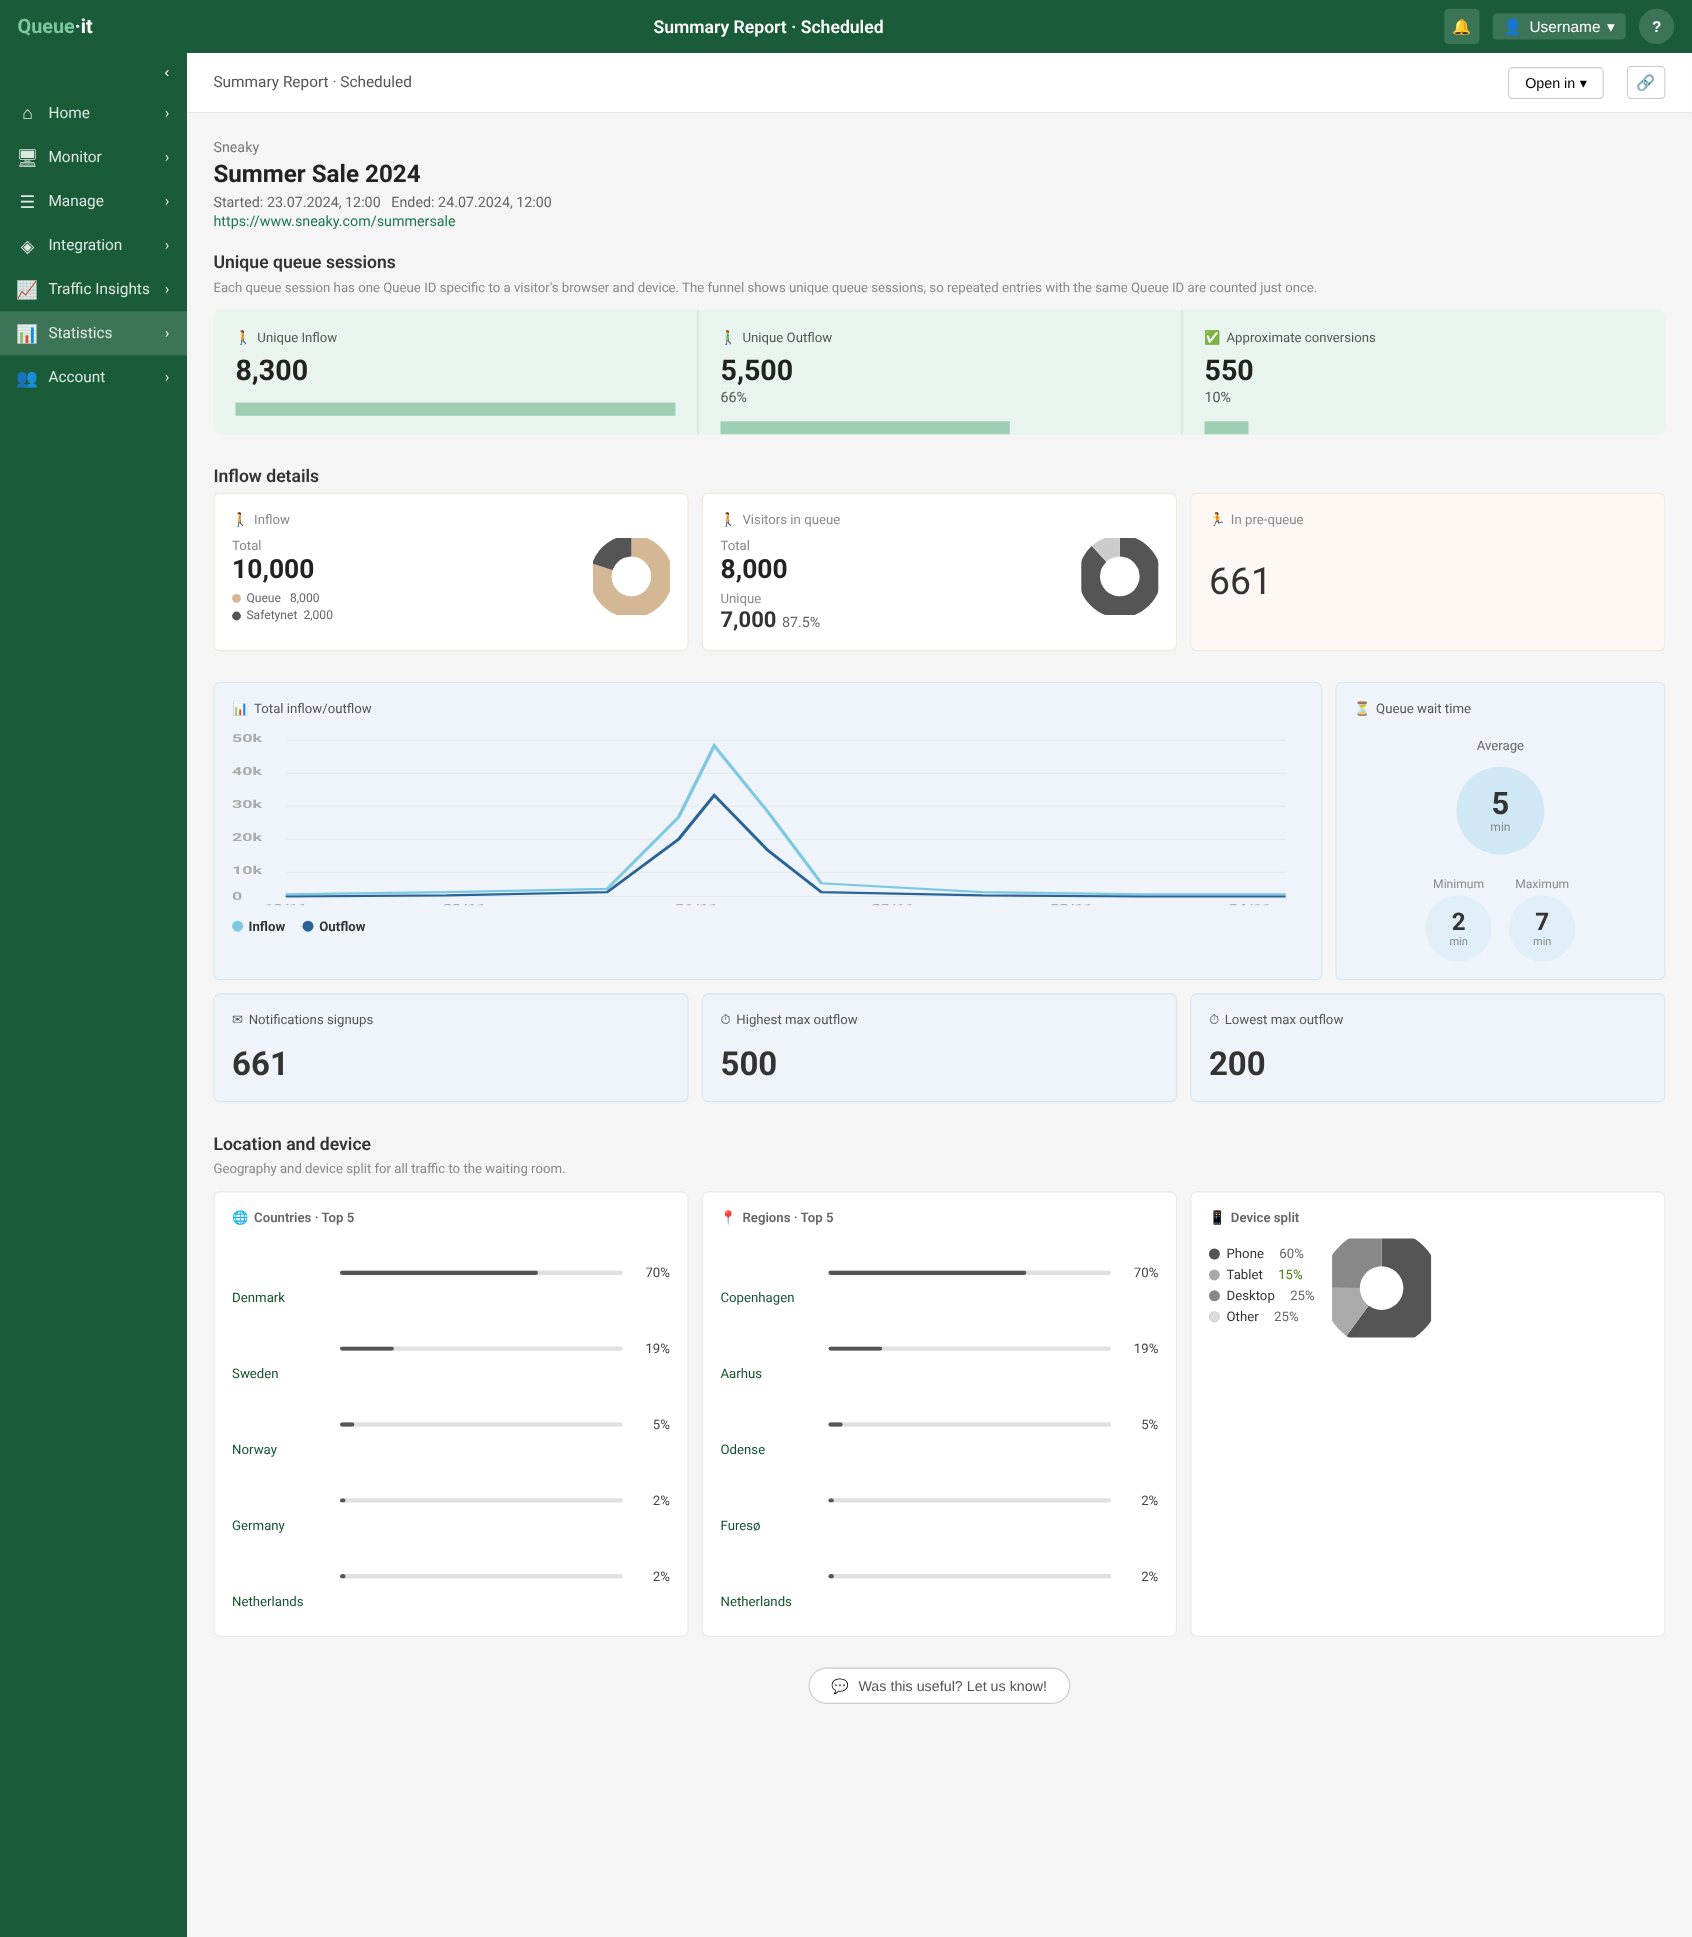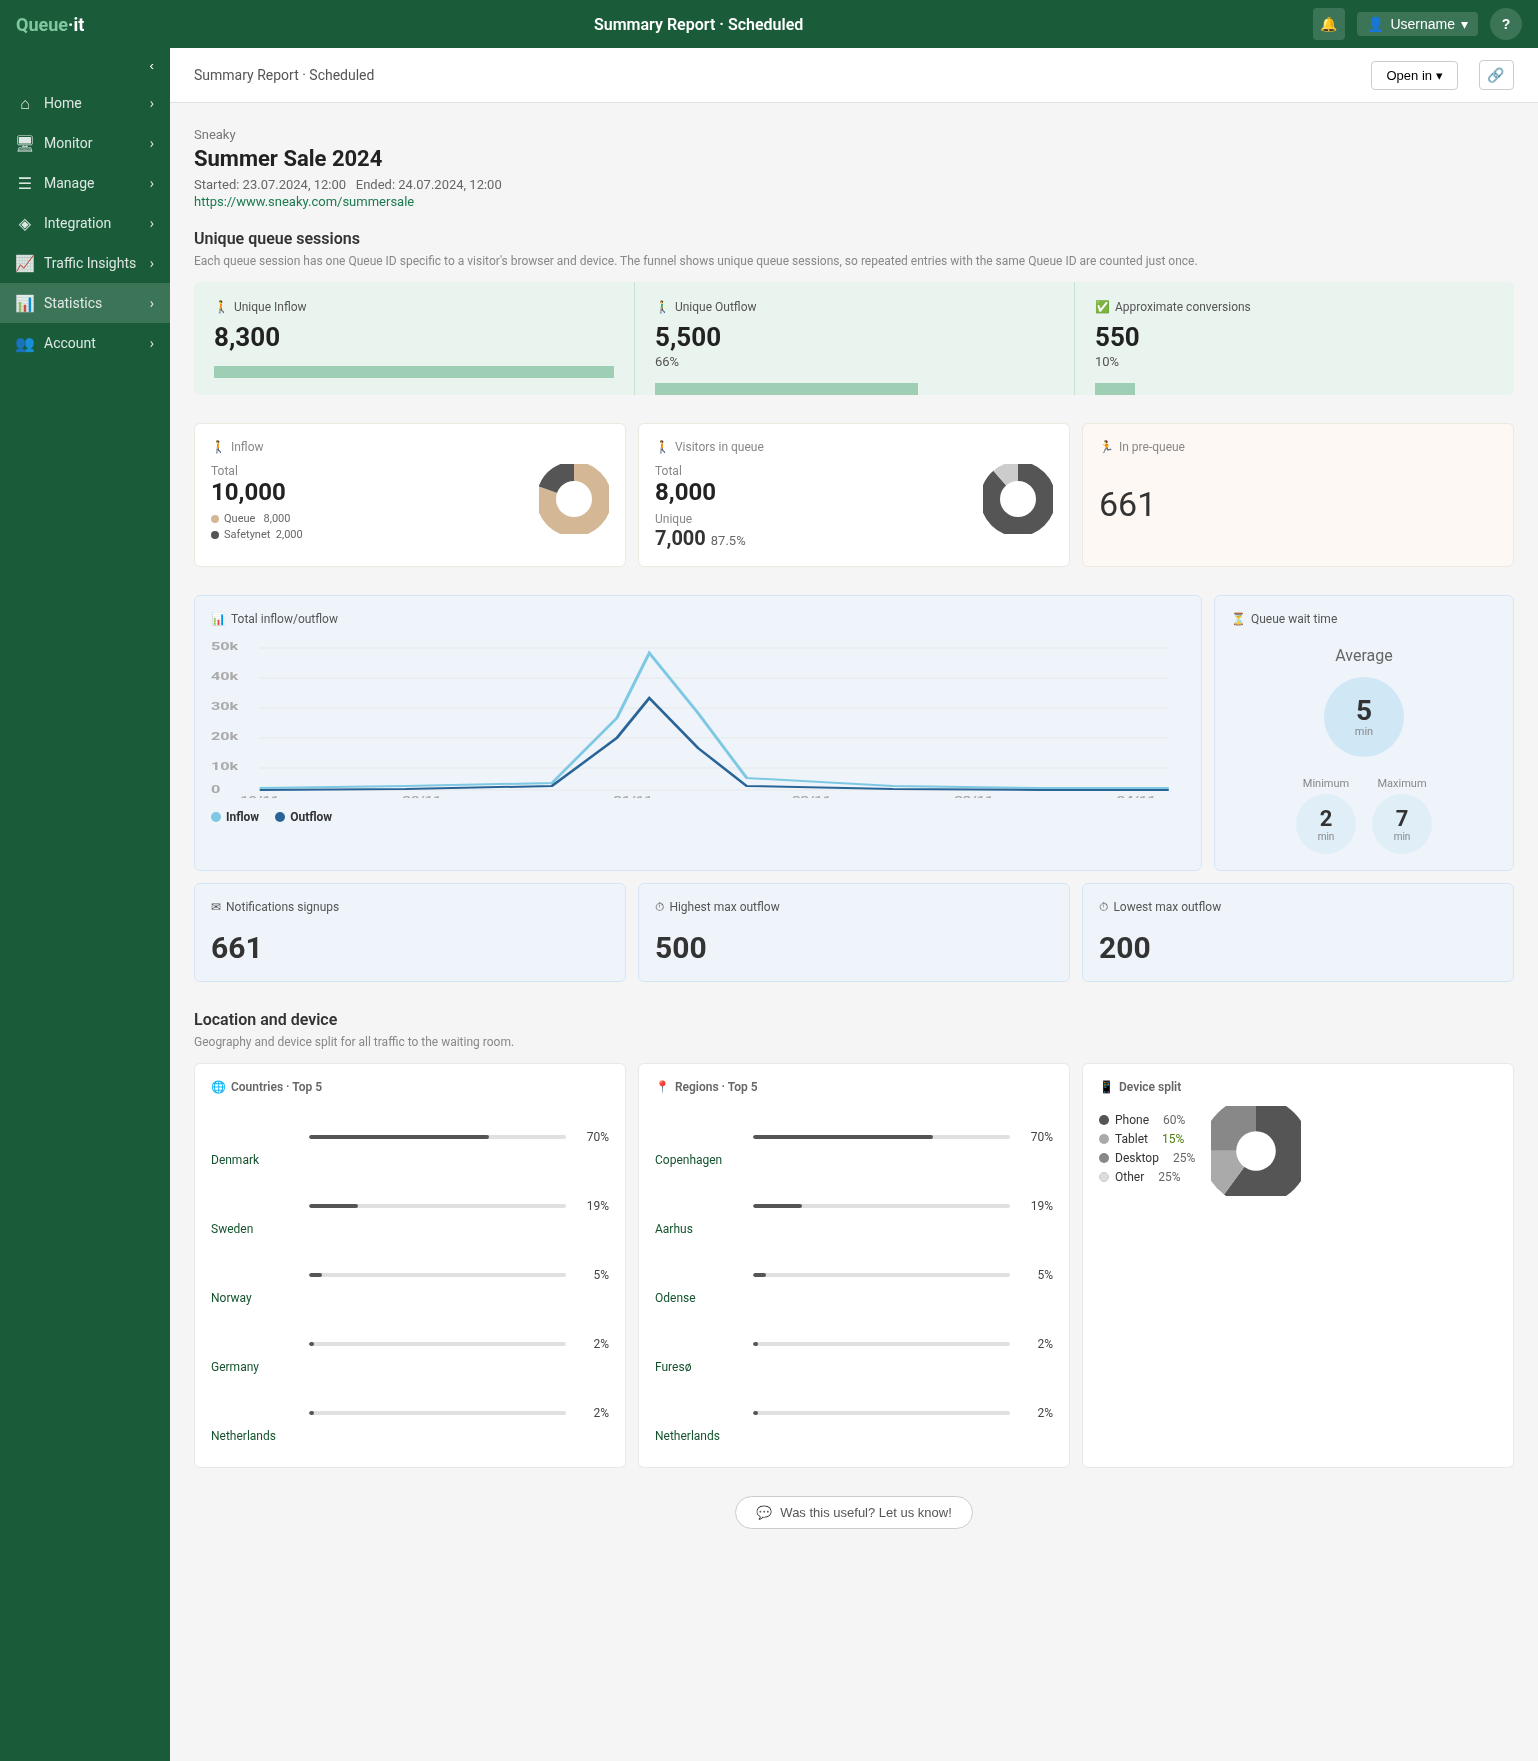--- a/index.html
+++ b/index.html
@@ -288,20 +288,21 @@
           <div class="uqs-card-value">550</div>
           <div class="uqs-card-pct">10%</div>
           <div class="uqs-bar-container">
             <div class="uqs-bar" style="width:10%;background:#9eceb3;"></div>
           </div>
         </div>
       </div>
     </div>
 
     <div class="section">
+      <div class="section-title">Inflow details</div>
       <div class="inflow-cards">
 
         <div class="inflow-card">
           <div class="inflow-card-header">
             <span>🚶</span>
             <span>Inflow</span>
           </div>
           <div class="inflow-card-body">
             <div class="inflow-card-left">
               <div class="label-sm">Total</div>
@@ -404,21 +405,21 @@
             </div>
           </div>
         </div>
 
         <div class="waiting-card">
           <div class="waiting-card-title">
             <span>⏳</span>
             <span>Queue wait time</span>
           </div>
           <div style="display:flex;flex-direction:column;align-items:center;gap:12px;padding-top:8px;">
-            <div style="font-size:16px;color:#666;">Average</div>
+            <div style="font-size:12px;color:#666;">Average</div>
             <div class="qwt-avg-circle">
               <div style="font-size:28px;font-weight:700;color:#333;line-height:1;">5</div>
               <div style="font-size:11px;color:#888;">min</div>
             </div>
             <div class="qwt-minmax">
               <div style="display:flex;flex-direction:column;align-items:center;">
                 <div style="font-size:11px;color:#888;margin-bottom:4px;">Minimum</div>
                 <div class="qwt-mm-circle">
                   <div style="font-size:22px;font-weight:700;color:#333;">2</div>
                   <div style="font-size:10px;color:#888;">min</div>

